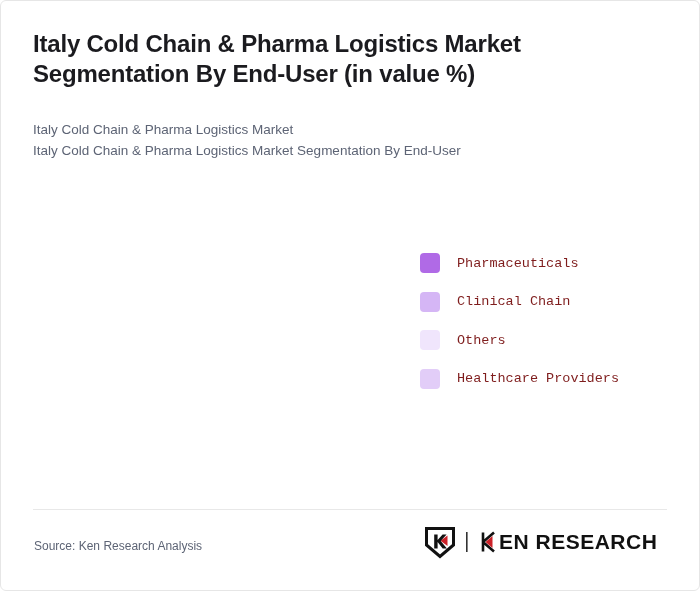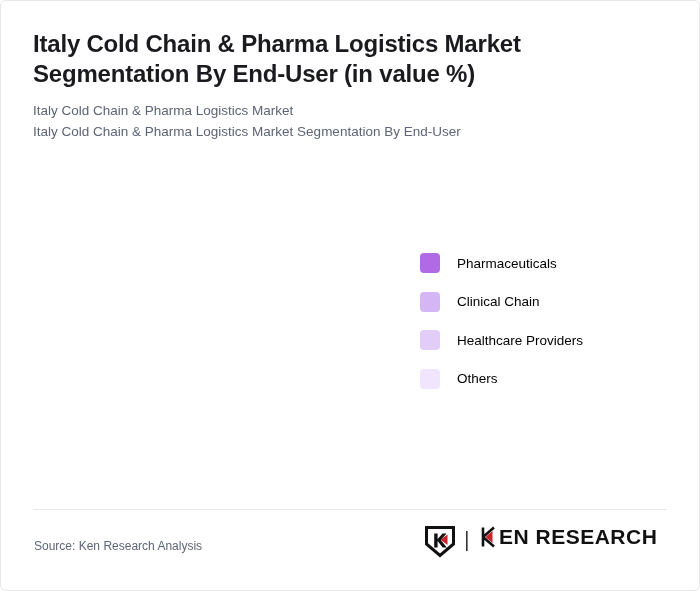--- a/index.html
+++ b/index.html
@@ -21,21 +21,21 @@
   
   .header { position: absolute; left: 32px; top: 28px; right: 32px; }
   .title {
     font-size: 24px;
     font-weight: 700;
     color: #1b1b1f;
     line-height: 1.27;
     letter-spacing: -0.2px;
     max-width: 540px;
   }
-  .subtitles { margin-top: 11px; }
+  .subtitles { margin-top: 30px; }
   .subtitle {
     font-size: 13.5px;
     color: #5d6475;
     line-height: 1.55;
     font-weight: 400;
   }
 
   
   .chart-area {
     position: absolute;
@@ -66,42 +66,44 @@
     height: 38.5px;
   }
   .legend-swatch {
     width: 20px; height: 20px;
     border-radius: 4px;
     flex: 0 0 auto;
   }
   .legend-label {
     margin-left: 17px;
     font-size: 13.5px;
-    color: #000000;
+    color: #7f1d1d;
     line-height: 1;
     white-space: nowrap;
+    font-family: Liberation Mono, monospace;
   }
 
   
   .divider {
     position: absolute;
     left: 32px; right: 32px; top: 508px;
     height: 1px;
     background: #e8e8e8;
   }
   .source {
     position: absolute;
     left: 33px; top: 538px;
     font-size: 12px;
     color: #5d6475;
   }
   .logo {
     position: absolute;
     right: 30px; top: 523px;
     display: flex;
+    align-items: center;
     height: 36px;
   }
   .logo-mark { flex: 0 0 auto; }
   .logo-word { flex: 0 0 auto; margin-left: 6px; }
 </style>
 </head>
 <body>
 
 <div class="card">
 
@@ -119,26 +121,26 @@
     <div class="legend" id="legend">
         <div class="legend-item">
           <span class="legend-swatch" style="background: rgb(176, 106, 230);"></span>
           <span class="legend-label">Pharmaceuticals</span>
         </div>
         <div class="legend-item">
           <span class="legend-swatch" style="background: rgb(213, 182, 245);"></span>
           <span class="legend-label">Clinical Chain</span>
         </div>
         <div class="legend-item">
+          <span class="legend-swatch" style="background: rgb(240, 229, 252);"></span>
+          <span class="legend-label">Others</span>
+        </div>
+        <div class="legend-item">
           <span class="legend-swatch" style="background: rgb(226, 205, 248);"></span>
           <span class="legend-label">Healthcare Providers</span>
-        </div>
-        <div class="legend-item">
-          <span class="legend-swatch" style="background: rgb(240, 229, 252);"></span>
-          <span class="legend-label">Others</span>
         </div>
       </div>
   </div>
 
   <div class="divider"></div>
   <div class="source">Source: Ken Research Analysis</div>
 
   <div class="logo">
     <svg class="logo-mark" width="34" height="34" viewBox="0 0 34 34">
       <path d="M3.5 3.5 H30.5 V20 L17 31.5 L3.5 20 Z" fill="none" stroke="#111111" stroke-width="3"></path>

